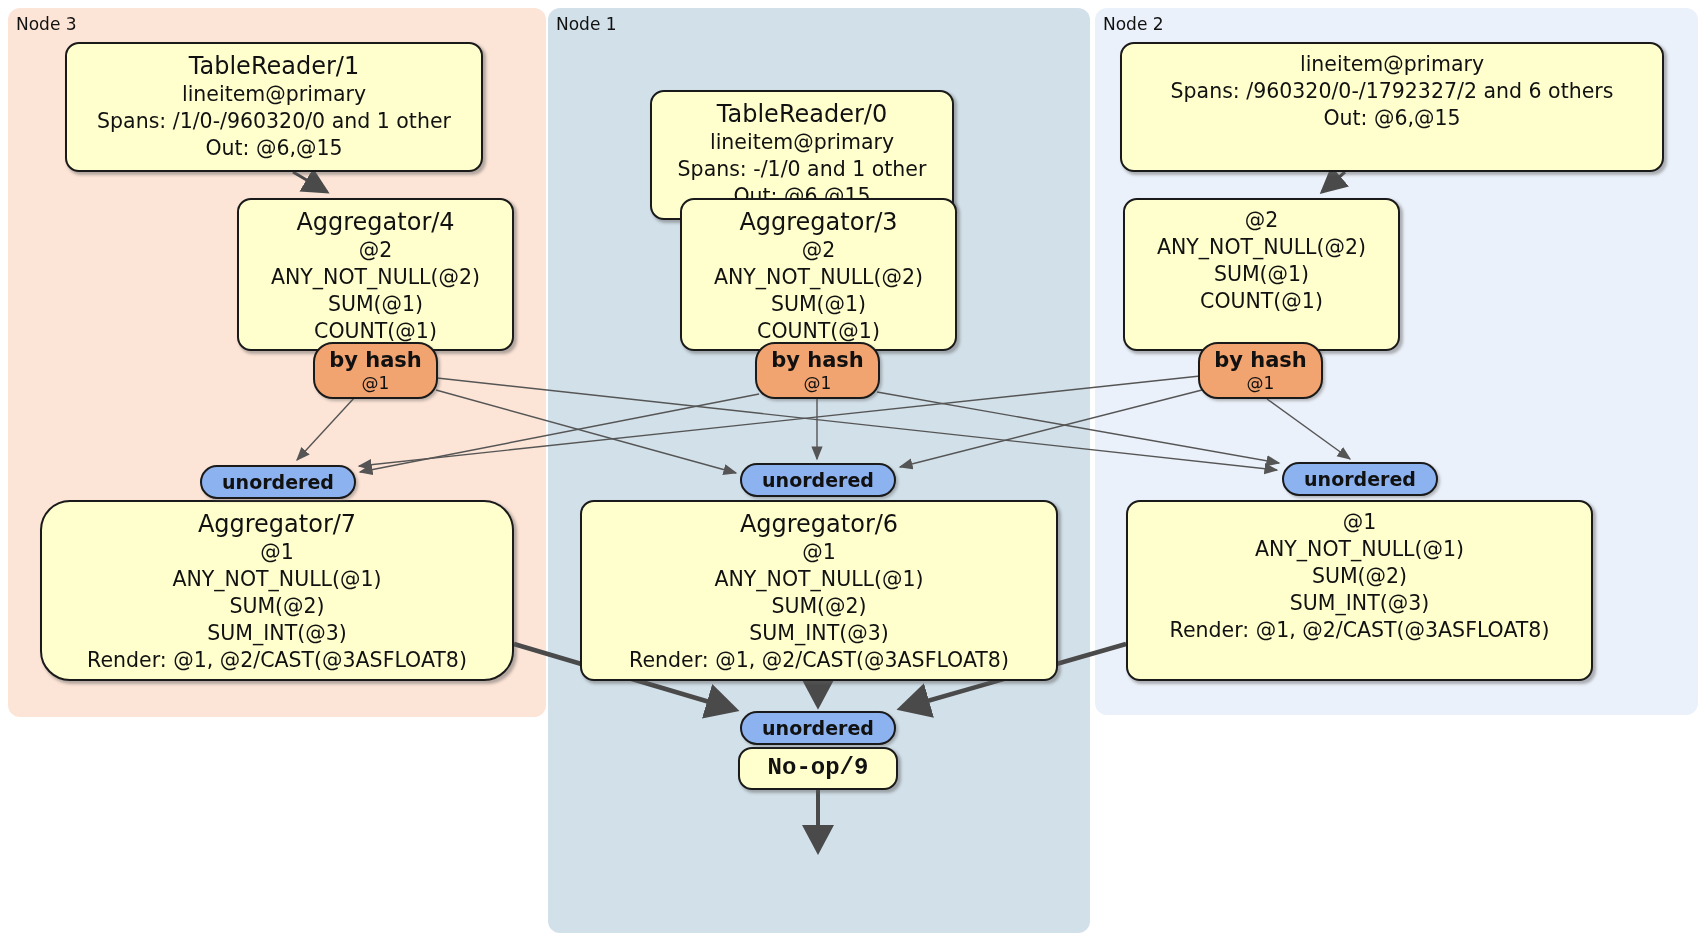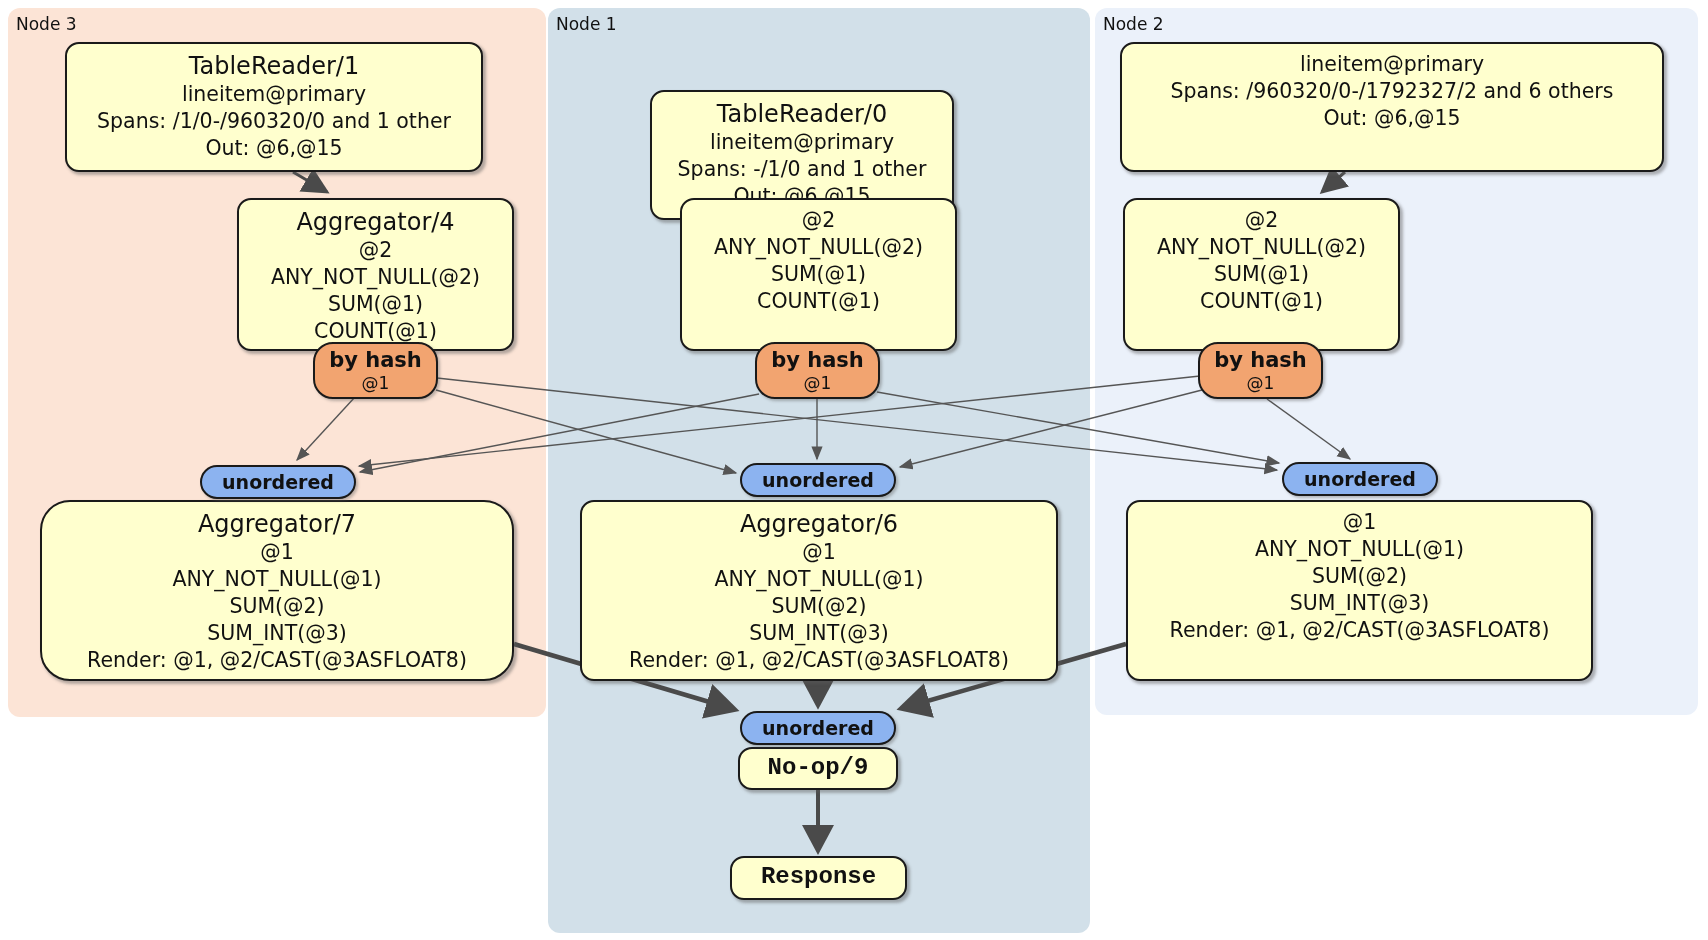--- a/index.html
+++ b/index.html
@@ -103,20 +103,21 @@
   </div>
 
   <div class="pbox" style="left:650px;top:42px;width:304px;height:130px;margin-top:48px;">
     <div class="ptitle">TableReader/0</div>
     <div class="pline">lineitem@primary</div>
     <div class="pline">Spans: -/1/0 and 1 other</div>
     <div class="pline">Out: @6,@15</div>
   </div>
 
   <div class="pbox" style="left:680px;top:198px;width:277px;height:153px;">
+    <div class="ptitle">Aggregator/3</div>
     <div class="pline">@2</div>
     <div class="pline">ANY_NOT_NULL(@2)</div>
     <div class="pline">SUM(@1)</div>
     <div class="pline">COUNT(@1)</div>
   </div>
 
   <div class="hash" style="left:755px;top:342px;width:125px;height:57px;">
     <div class="hash-label">by hash</div>
     <div class="hash-detail">@1</div>
   </div>
@@ -157,15 +158,14 @@
     <div class="pline">ANY_NOT_NULL(@1)</div>
     <div class="pline">SUM(@2)</div>
     <div class="pline">SUM_INT(@3)</div>
     <div class="pline">Render: @1, @2/CAST(@3ASFLOAT8)</div>
   </div>
 
   <div class="sync" style="left:740px;top:711px;width:156px;height:34px;">unordered</div>
 
   <div class="pbox bigtitle" style="left:738px;top:747px;width:160px;height:43px;padding-top:0;">No-op/9</div>
 
-  <div class="pbox bigtitle" style="left:730px;top:856px;width:177px;height:44px;padding-top:0;">Response</div>
 
 </div>
 
 </body></html>

